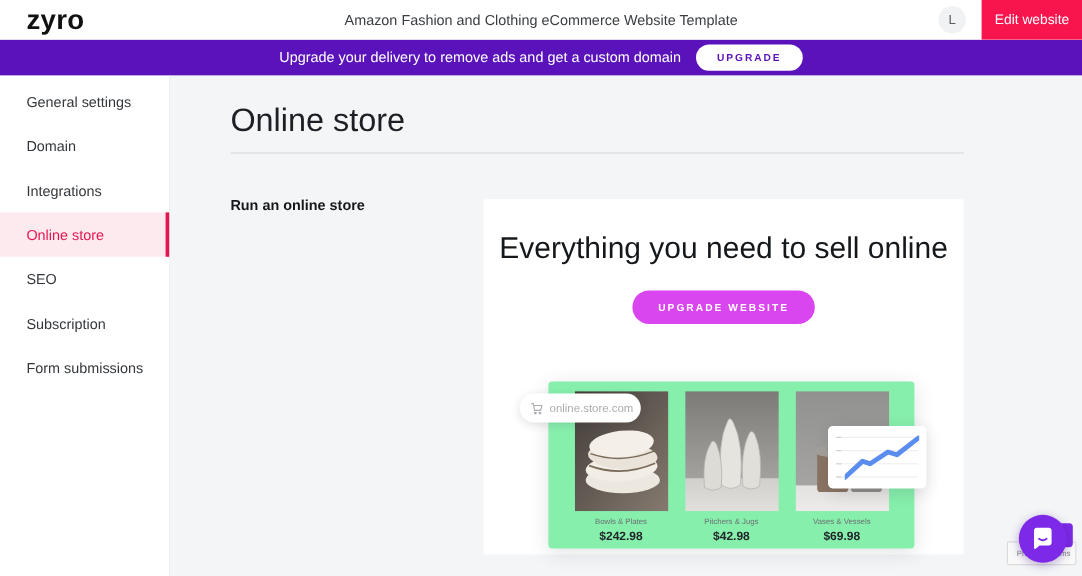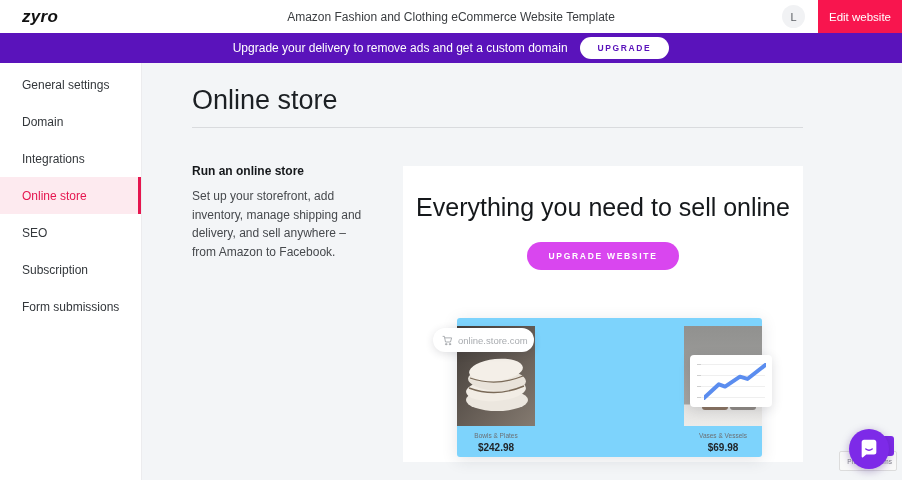--- a/index.html
+++ b/index.html
@@ -1,21 +1,21 @@
 <!DOCTYPE html>
 <html><head>
 <meta charset="utf-8">
 <style>
   * { margin:0; padding:0; box-sizing:border-box; }
   html,body { width:902px; height:480px; overflow:hidden; background:#fff;
               font-family:"Liberation Sans", sans-serif; }
 
   
   .topbar { position:relative; height:33px; background:#fff; display:flex; align-items:center; }
-  .logo { margin-left:22px; font-size:17px; font-weight:800; color:#111; letter-spacing:.3px; cursor:pointer;font-style:italic; }
+  .logo { margin-left:22px; font-size:23px; font-weight:800; color:#111; letter-spacing:.3px; cursor:pointer; }
   .site-title { position:absolute; left:0; right:0; text-align:center; font-size:12px; color:#3a3d40; pointer-events:none; }
   .avatar { margin-left:auto; margin-right:13px; width:23px; height:23px; border-radius:50%;
             background:#f1f2f4; color:#5b5e63; font-size:11px; display:flex; align-items:center;
             justify-content:center; cursor:pointer; z-index:2; }
   .edit-btn { width:84px; height:33px; border:none; background:#f8154e; color:#fff; font-size:11.5px;
               font-family:inherit; cursor:pointer; z-index:2; }
 
   
   .banner { height:30px; background:#5a13bb; display:flex; align-items:center; justify-content:center; gap:12px; }
   .banner-text { color:#fff; font-size:12px; }
@@ -38,23 +38,23 @@
   .intro p  { font-size:12px; color:#46494d; line-height:1.55; }
 
   
   .promo-card { position:absolute; left:261px; top:103px; width:400px; height:296px; background:#fff; }
   .promo-h   { margin-top:27px; text-align:center; font-size:25px; font-weight:400; color:#15181b; }
   .promo-sub { margin-top:10px; text-align:center; font-size:11.5px; color:#3c4044; }
   .promo-cta { display:block; margin:20px auto 0; background:#d946ef; color:#fff; border:none;
                border-radius:14px; padding:9px 21px; font-size:8.5px; font-weight:700;
                letter-spacing:1.7px; font-family:inherit; cursor:pointer; }
 
-  .products-card { position:absolute; left:54px; top:152px; width:305px; height:139px; background:#7dd3fc;
+  .products-card { position:absolute; left:54px; top:152px; width:305px; height:139px; background:#86efac;
                    border-radius:3px; box-shadow:0 3px 16px rgba(40,45,60,.13);
-                   display:flex; justify-content:space-between; gap:14px; padding-top:8px; z-index:1; }
+                   display:flex; justify-content:center; gap:14px; padding-top:8px; z-index:1; }
   .product { width:78px; text-align:center; }
   .p-img { width:78px; height:100px; display:block; }
   .p-name { margin-top:6px; font-size:6.5px; color:#6b6f73; }
   .p-price { margin-top:3px; font-size:10px; font-weight:700; color:#212529; }
 
   .url-pill { position:absolute; left:30px; top:162px; width:101px; height:24px; background:#fff;
               border-radius:12px; box-shadow:0 2px 8px rgba(40,45,60,.14); display:flex; align-items:center;
               gap:5px; padding-left:9px; z-index:3; }
   .url-pill span { font-size:9.5px; color:#a9acb0; }
 
@@ -101,21 +101,20 @@
     <div class="side-item">Subscription</div>
     <div class="side-item">Form submissions</div>
   </div>
 
   <div class="main">
     <h1 class="page-title">Online store</h1>
     <div class="divider"></div>
 
     <div class="intro">
       <h3>Run an online store</h3>
-      <p>Set up your storefront, add inventory, manage shipping and delivery, and sell anywhere – from Amazon to Facebook.</p>
     </div>
 
     <div class="promo-card">
       <h2 class="promo-h">Everything you need to sell online</h2>
       <button class="promo-cta">UPGRADE WEBSITE</button>
 
       <div class="products-card">
 
         <div class="product">
           <svg class="p-img" viewBox="0 0 78 100" preserveAspectRatio="none">
@@ -131,20 +130,38 @@
             <ellipse cx="39" cy="64" rx="30" ry="11" fill="#f2ede5" transform="rotate(-4 39 64)"></ellipse>
             <ellipse cx="40" cy="54" rx="29" ry="11" fill="#e9e3da" transform="rotate(3 40 54)"></ellipse>
             <ellipse cx="39" cy="44" rx="27" ry="11" fill="#f4efe8" transform="rotate(-6 39 44)"></ellipse>
             <path d="M12 62 Q39 72 67 60" stroke="#7a6a58" stroke-width="1.4" fill="none"></path>
             <path d="M13 52 Q39 61 66 50" stroke="#7a6a58" stroke-width="1.2" fill="none"></path>
           </svg>
           <div class="p-name">Bowls &amp; Plates</div>
           <div class="p-price">$242.98</div>
         </div>
 
+        <div class="product">
+          <svg class="p-img" viewBox="0 0 78 100" preserveAspectRatio="none">
+            <defs>
+                <linearGradient id="bg2" x1="0" y1="0" x2="0" y2="1">
+              <stop offset="0" stop-color="#7d7b78"></stop>
+                  <stop offset=".72" stop-color="#a3a19e"></stop>
+              <stop offset=".73" stop-color="#d2d0cd"></stop>
+                  <stop offset="1" stop-color="#e2e0dd"></stop>
+            </linearGradient>
+              </defs>
+            <rect width="78" height="100" fill="url(#bg2)"></rect>
+            <path d="M30 78 Q27 42 35 26 Q37 20 40 26 Q49 44 46 78 Q38 84 30 78 Z" fill="#e6e4df" stroke="#b9b7b2" stroke-width="0.6"></path>
+            <path d="M16 80 Q14 56 21 44 Q23 39 26 44 Q32 58 30 80 Q23 85 16 80 Z" fill="#dddbd6" stroke="#b2b0ab" stroke-width="0.6"></path>
+            <path d="M48 79 Q46 50 53 36 Q55 31 58 36 Q65 52 62 79 Q55 84 48 79 Z" fill="#e1dfda" stroke="#b5b3ae" stroke-width="0.6"></path>
+          </svg>
+          <div class="p-name">Pitchers &amp; Jugs</div>
+          <div class="p-price">$42.98</div>
+        </div>
 
         <div class="product">
           <svg class="p-img" viewBox="0 0 78 100" preserveAspectRatio="none">
             <defs>
                 <linearGradient id="bg3" x1="0" y1="0" x2="0" y2="1">
               <stop offset="0" stop-color="#91918f"></stop>
                   <stop offset=".78" stop-color="#a5a4a2"></stop>
               <stop offset=".79" stop-color="#e3e2e0"></stop>
                   <stop offset="1" stop-color="#eceBe9"></stop>
             </linearGradient>

